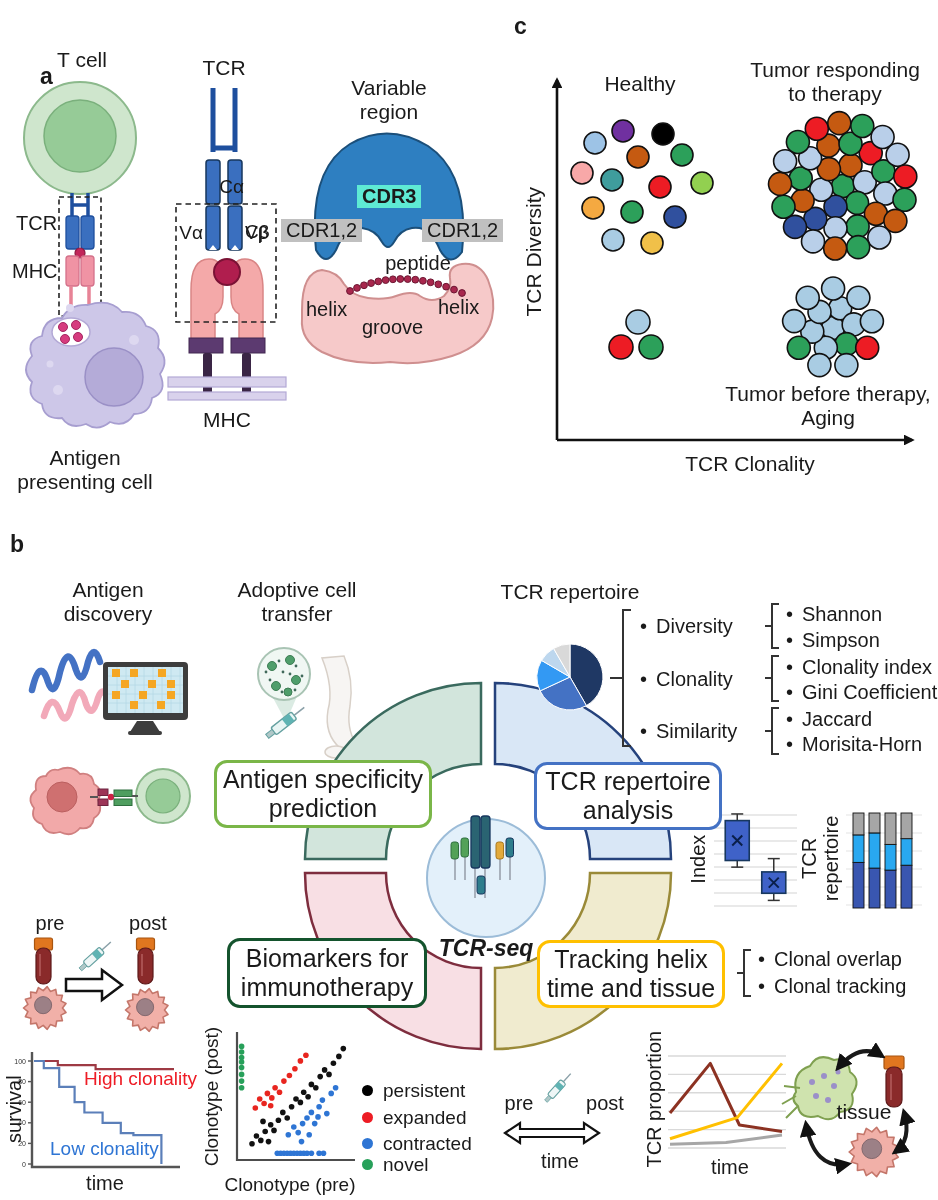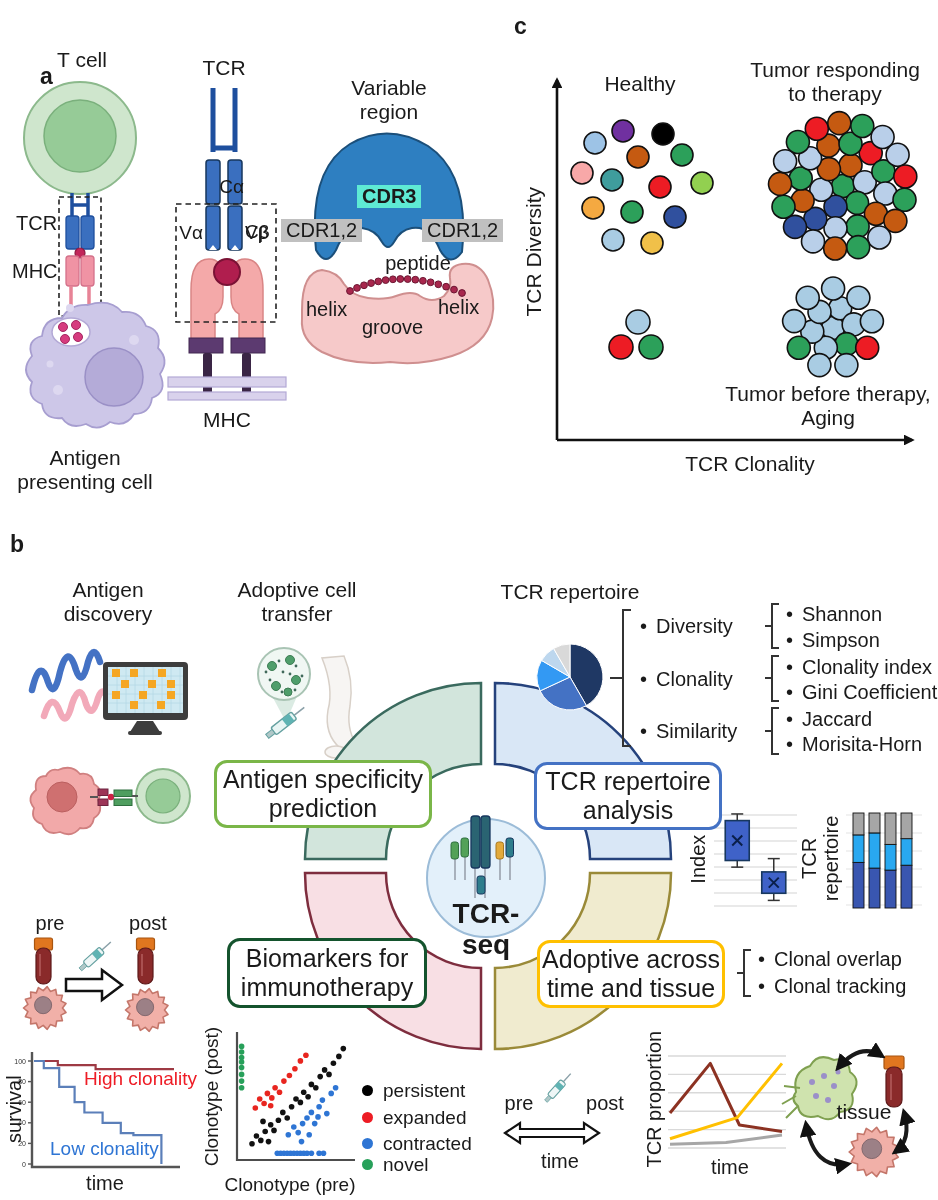--- a/index.html
+++ b/index.html
@@ -569,23 +569,23 @@
 <div class="qbox" style="left:214px;top:760px;width:212px;height:62px;border:3px solid #7ab648;">
       <span>Antigen specificity prediction</span>
     </div>
 <div class="qbox" style="left:534px;top:762px;width:182px;height:62px;border:3px solid #4472c4;">
       <span>TCR repertoire analysis</span>
     </div>
 <div class="qbox" style="left:227px;top:938px;width:194px;height:64px;border:3px solid #14532d;">
       <span>Biomarkers for immunotherapy</span>
     </div>
 <div class="qbox" style="left:537px;top:940px;width:182px;height:62px;border:3px solid #ffc000;">
-      <span>Adoptive across time and tissue</span>
-    </div>
-<div class="lbl c" style="left:436px;top:898px;width:100px;font-weight:bold;font-size:28px;">TCR-seq</div>
+      <span>Tracking helix time and tissue</span>
+    </div>
+<div class="lbl c" style="left:436px;top:936px;width:100px;font-weight:bold;font-size:23px;font-style:italic;">TCR-seq</div>
 
 <div class="lbl t20 rot" style="left:663px;top:848px;width:70px;">Index</div>
 <div class="lbl t20 rot" style="left:765px;top:836px;width:110px;">TCR repertoire</div>
 
 <div class="lbl t20 row" style="left:758px;top:948px;">
       <span class="bullet"></span>
       <span>Clonal overlap</span>
     </div>
 <div class="lbl t20 row" style="left:758px;top:975px;">
       <span class="bullet"></span>

